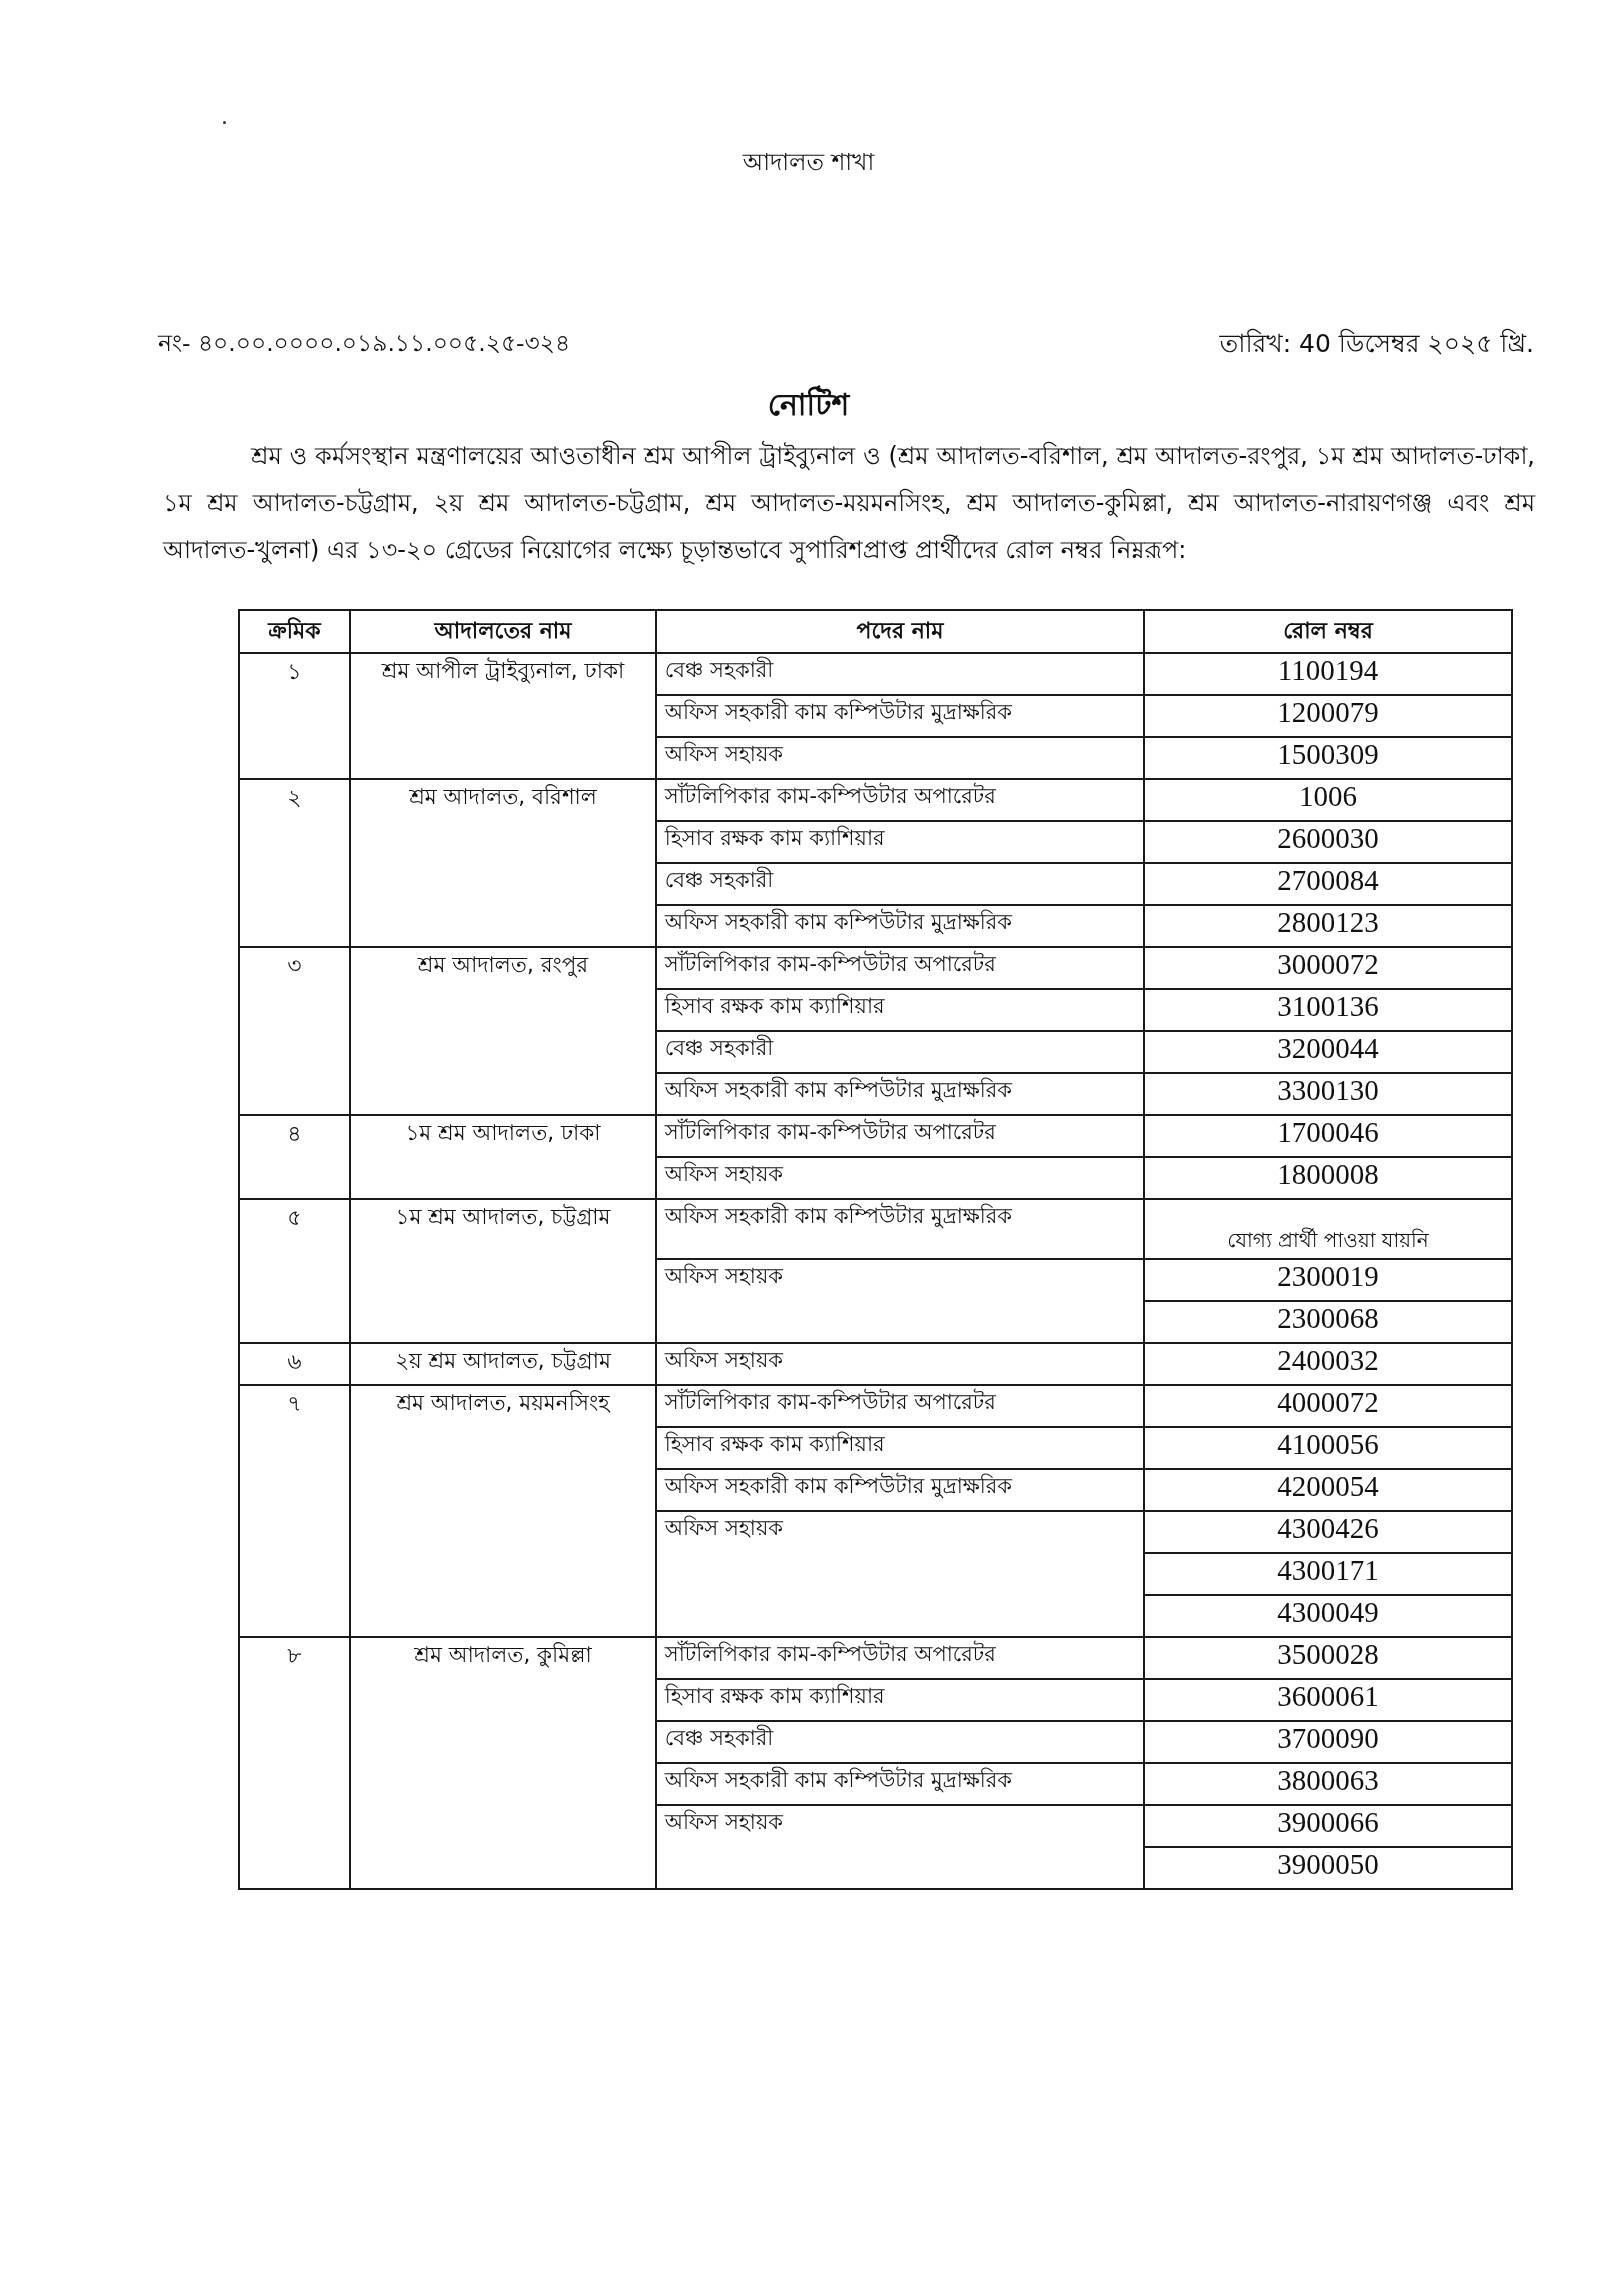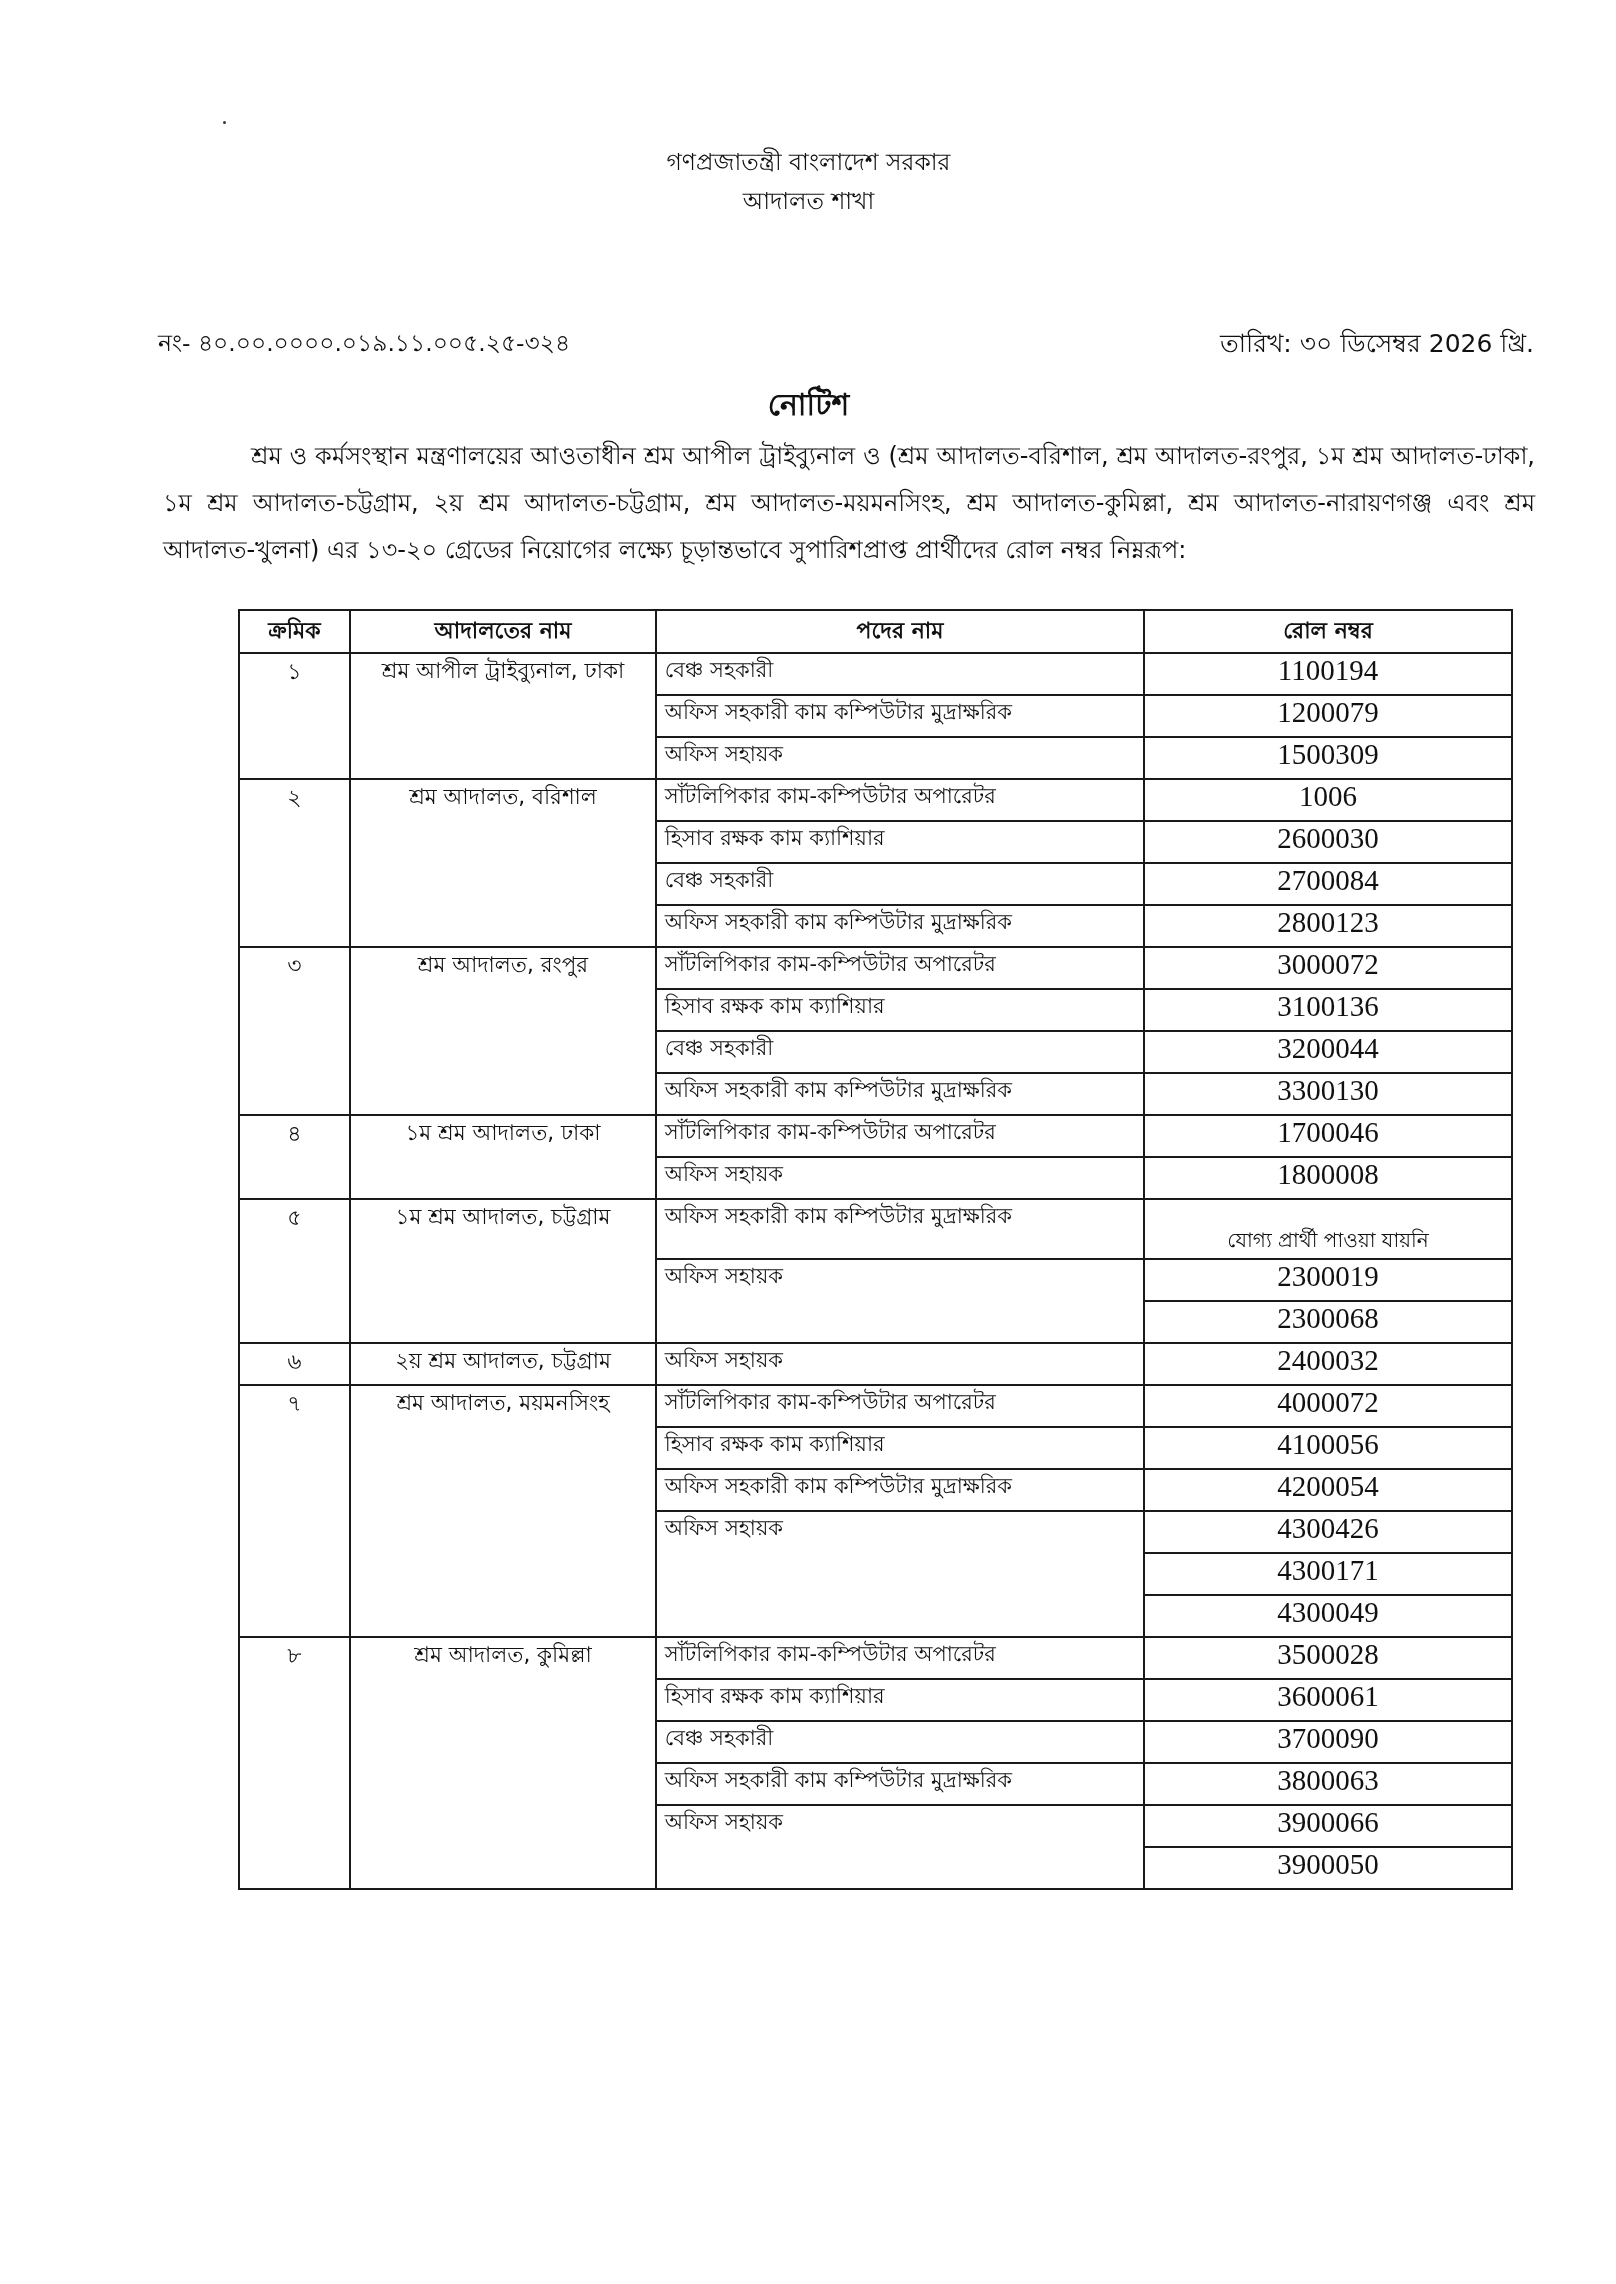--- a/index.html
+++ b/index.html
@@ -40,26 +40,25 @@
     td.post { text-align: left; font-size: 21px; padding-top: 7.8px; padding-left: 9px; }
     td.roll { text-align: center; font-family: "Liberation Serif", serif; font-size: 29px; padding-top: 3.9px; border-radius: 20px; }
     td.roll.note { font-family: "DejaVu Sans", sans-serif; font-size: 20px; padding-top: 25px; }
   </style>
 </head>
 <body>
 
 <div class="dot"></div>
 
 <div class="header">
-  <div class="line">গণপ্রজাতন্ত্রী বাংলাদেশ সরকার</div>
   <div class="line">আদালত শাখা</div>
 </div>
 
 <div class="memo-no">নং- ৪০.০০.০০০০.০১৯.১১.০০৫.২৫-৩২৪</div>
-<div class="memo-date">তারিখ: ৩০ ডিসেম্বর 2026 খ্রি.</div>
+<div class="memo-date">তারিখ: 40 ডিসেম্বর ২০২৫ খ্রি.</div>
 
 <div class="notice-title">নোটিশ</div>
 <div class="body-text">শ্রম ও কর্মসংস্থান মন্ত্রণালয়ের আওতাধীন শ্রম আপীল ট্রাইব্যুনাল ও (শ্রম আদালত-বরিশাল, শ্রম আদালত-রংপুর, ১ম শ্রম আদালত-ঢাকা, ১ম শ্রম আদালত-চট্টগ্রাম, ২য় শ্রম আদালত-চট্টগ্রাম, শ্রম আদালত-ময়মনসিংহ, শ্রম আদালত-কুমিল্লা, শ্রম আদালত-নারায়ণগঞ্জ এবং শ্রম আদালত-খুলনা) এর ১৩-২০ গ্রেডের নিয়োগের লক্ষ্যে চূড়ান্তভাবে সুপারিশপ্রাপ্ত প্রার্থীদের রোল নম্বর নিম্নরূপ:</div>
 
 <table class="results">
   <colgroup>
       <col class="c1">
       <col class="c2">
       <col class="c3">
       <col class="c4">

